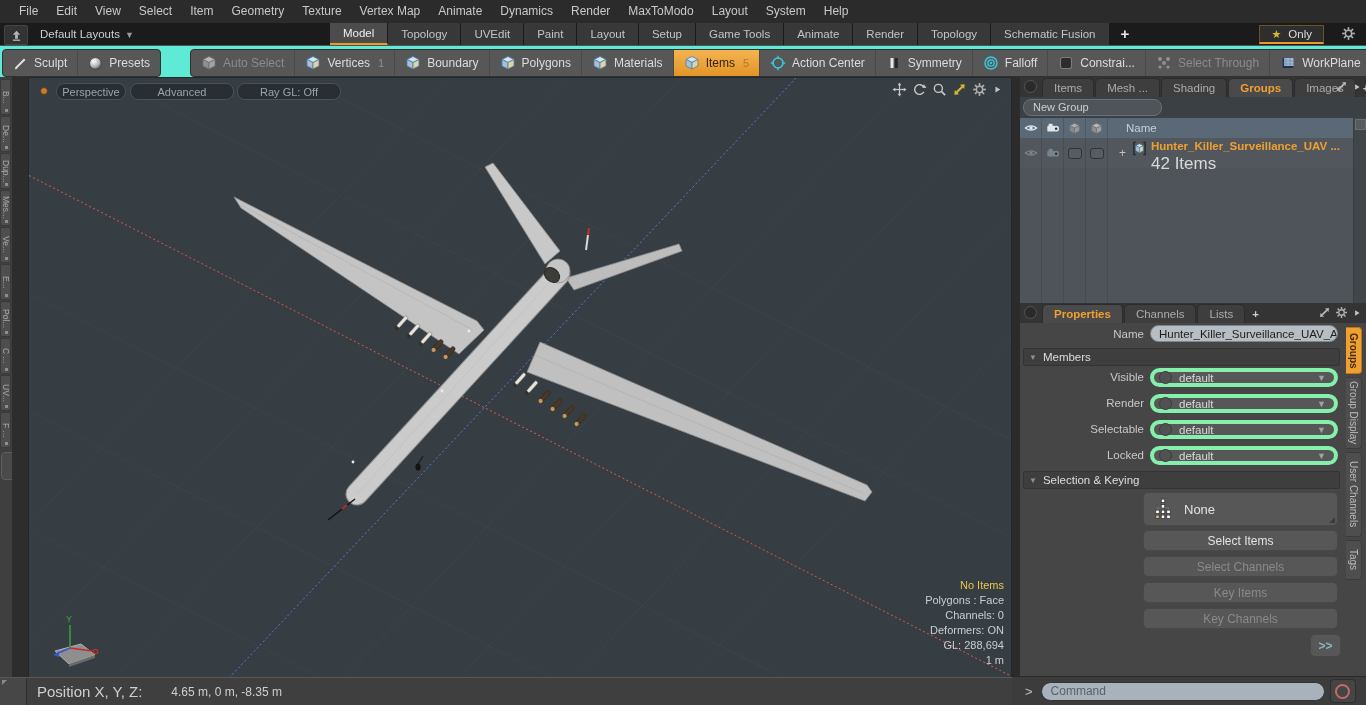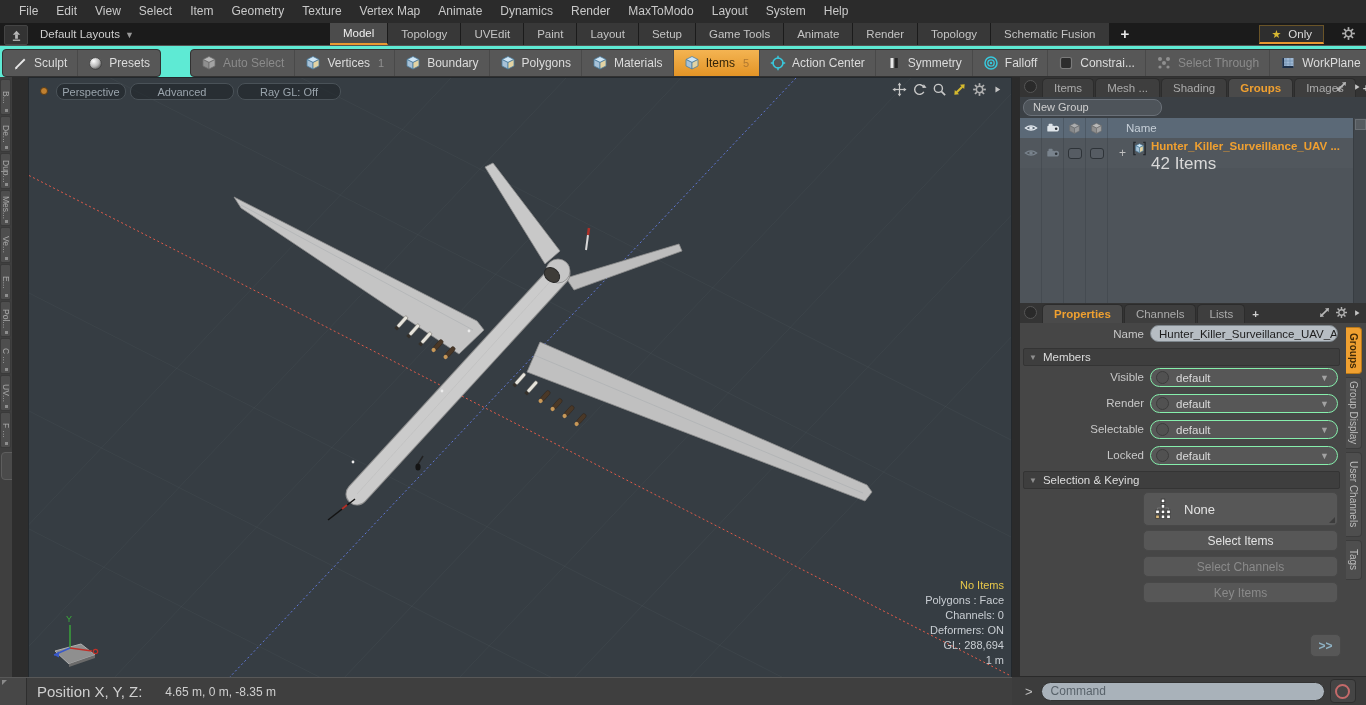--- a/index.html
+++ b/index.html
@@ -91,21 +91,21 @@
   #g-scroll::before{content:"";position:absolute;left:1px;top:1px;width:9px;height:9px;background:#565b60;border:1px solid #6a6f74}
 
   #props-panel{position:absolute;left:1020px;top:303px;width:346px;height:373px;background:#464646}
   .sec-hdr{position:absolute;left:3px;width:315px;height:16px;background:#3e3e3e;border:1px solid #343434;
            border-radius:2px;display:flex;align-items:center;font-size:11.5px;color:#ddd}
   .sec-hdr .tri{color:#8f8f8f;font-size:8px;margin:0 6px 0 5px}
   .flabel{position:absolute;width:122px;text-align:right;font-size:11.5px;color:#c8c8c8}
   #p-name-input{position:absolute;left:130px;top:22px;width:188px;height:17px;line-height:17px;background:#b6bdc3;
                 border:1px solid #7e868c;border-radius:9px;font-size:11.5px;color:#1e1e1e;padding-left:8px;
                 white-space:nowrap;overflow:hidden;box-sizing:border-box}
-  .drop{position:absolute;left:130px;width:188px;height:19px;background:#575757;border:1px solid #86efac;
+  .drop{position:absolute;left:130px;width:188px;height:19px;background:#575757;border:4px solid #86efac;
         border-radius:10px;display:flex;align-items:center;box-sizing:border-box}
   .drop .circ{width:11px;height:11px;border-radius:50%;border:1px solid #3c3c3c;background:#515151;margin:0 7px 0 5px;flex:none}
   .drop .dval{font-size:11.5px;color:#dadada;flex:1}
   .drop .dar{color:#a2a2a2;font-size:9px;margin-right:8px}
   .pbtn{position:absolute;left:123px;width:195px;height:21px;background:#575757;border:1px solid #484848;
         border-radius:5px;display:flex;align-items:center;justify-content:center;font-size:12px;color:#e2e2e2;box-sizing:border-box}
   .pbtn.disabled{color:#8a8a8a}
   #none-btn{position:absolute;left:123px;top:189px;width:195px;height:34px;background:#575757;border:1px solid #484848;
             border-radius:5px;display:flex;align-items:center;box-sizing:border-box}
   #none-btn .nlabel{font-size:13px;color:#e2e2e2;margin-left:10px}
@@ -127,21 +127,21 @@
   #cmd-input::placeholder{color:#59636b;opacity:1}
   #rec-btn{margin-left:5px;width:24px;height:22px;background:#454545;border:1px solid #2e2e2e;border-radius:4px;
            display:flex;align-items:center;justify-content:center}
   #rec-btn .ring{width:11px;height:11px;border:2px solid #c46a6a;border-radius:50%}
 
   #statusbar{position:absolute;left:0;top:677px;width:1012px;height:28px;background:#3f3f3f;
              border-top:1px solid #585858;display:flex;align-items:center;box-sizing:border-box}
   #sb-corner{width:26px;height:100%;background:#474747;border-right:1px solid #2e2e2e;position:relative;flex:none}
   #sb-corner::before{content:"";position:absolute;left:2px;top:2px;border-top:5px solid #8a8a8a;border-right:5px solid transparent}
   #sb-label{margin-left:10px;font-size:15px;color:#cfcfcf}
-  #sb-value{margin-left:23px;font-size:12px;color:#cfcfcf}
+  #sb-value{margin-left:29px;font-size:12px;color:#cfcfcf}
 </style>
 </head>
 <body>
 
 <svg width="0" height="0" style="position:absolute">
   <defs>
     <radialGradient id="grad-sph" cx="35%" cy="30%" r="75%">
       <stop offset="0%" stop-color="#ffffff"></stop>
         <stop offset="60%" stop-color="#b8b8b8"></stop>
         <stop offset="100%" stop-color="#585858"></stop>
@@ -762,20 +762,21 @@
 
   <div id="none-btn">
     <svg class="ic" width="22" height="22" style="margin-left:8px">
         <use href="#i-dotgrid"></use>
       </svg>
     <span class="nlabel">None</span>
   </div>
   <div class="pbtn" style="top:227px">Select Items</div>
   <div class="pbtn disabled" style="top:253px">Select Channels</div>
   <div class="pbtn disabled" style="top:279px">Key Items</div>
+  <div class="pbtn disabled" style="top:305px">Key Channels</div>
   <div id="more-btn">&gt;&gt;</div>
 </div>
 
 <div class="vtab active" style="top:327px;height:47px">
     <span>Groups</span>
   </div>
 <div class="vtab" style="top:377px;height:72px">
     <span>Group Display</span>
   </div>
 <div class="vtab" style="top:452px;height:85px">

